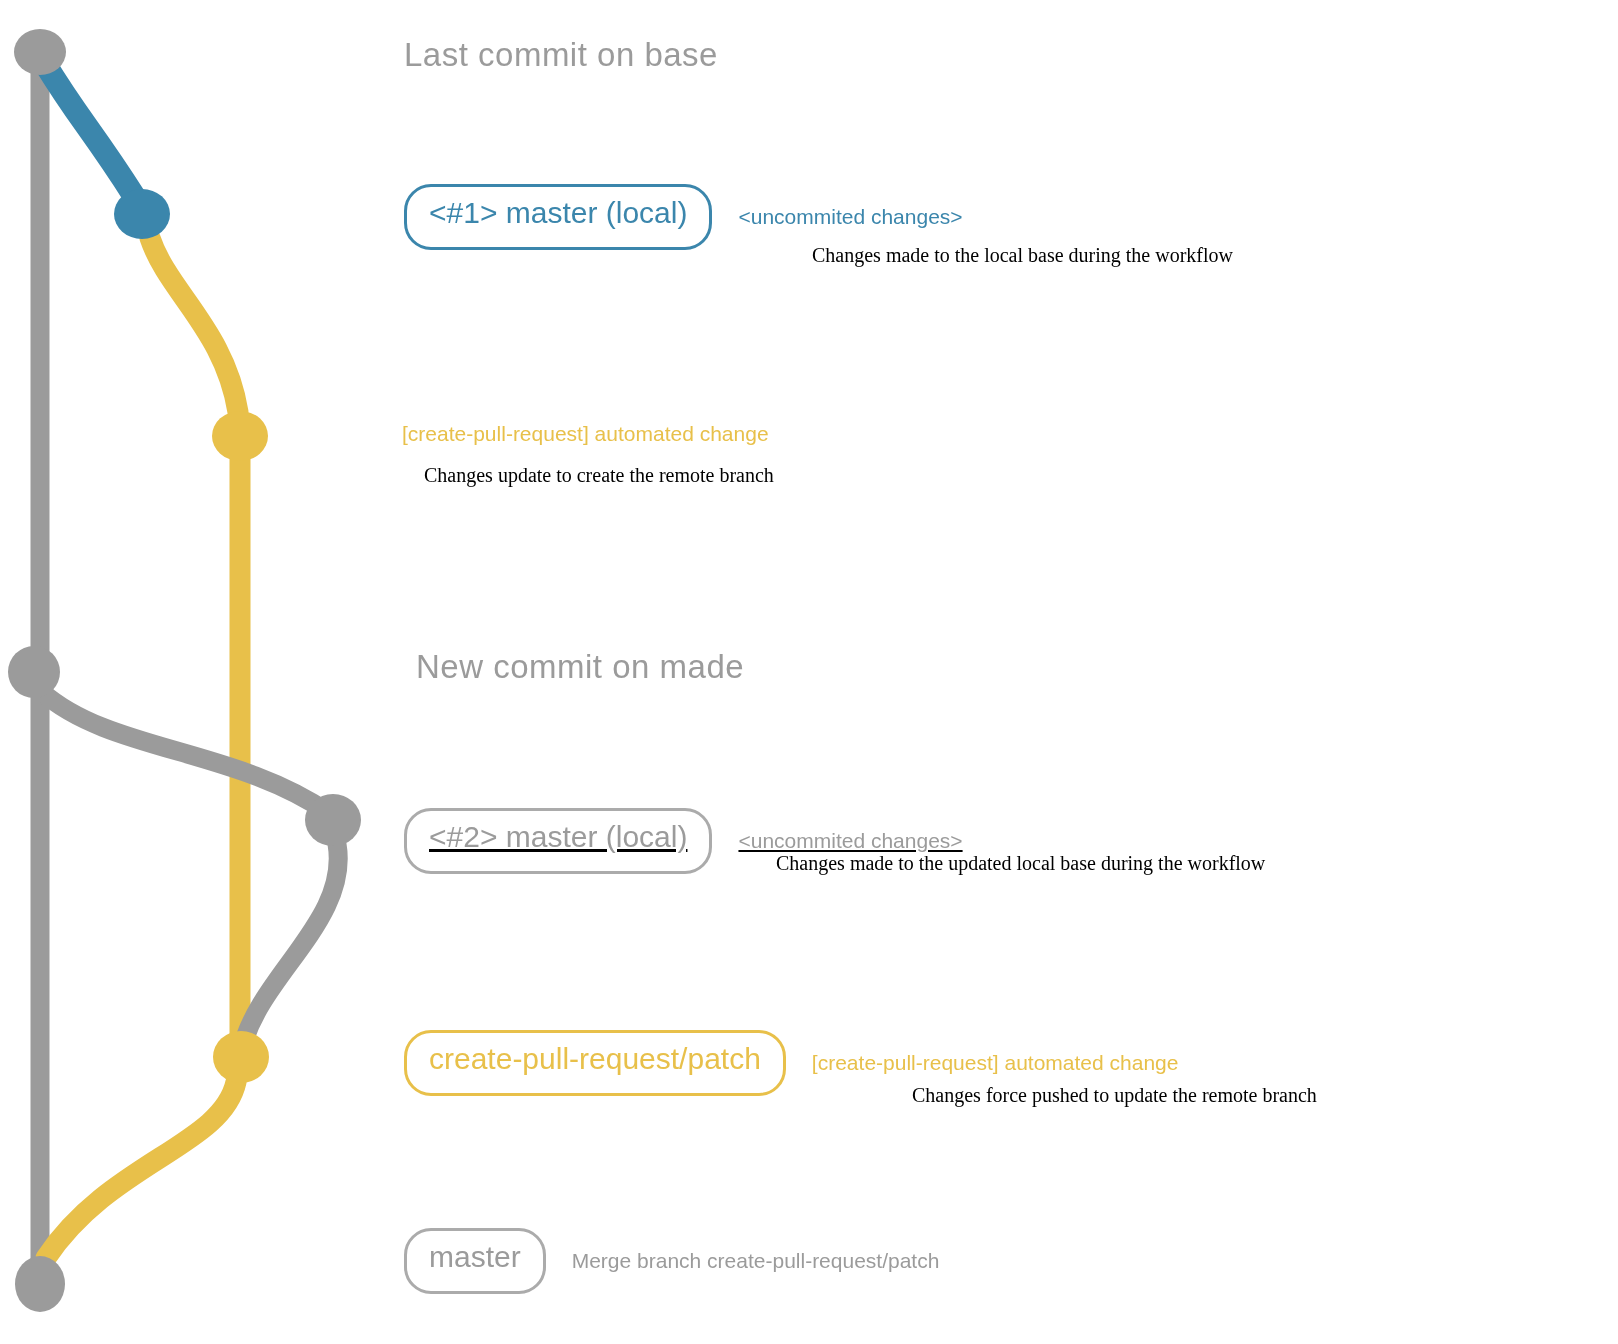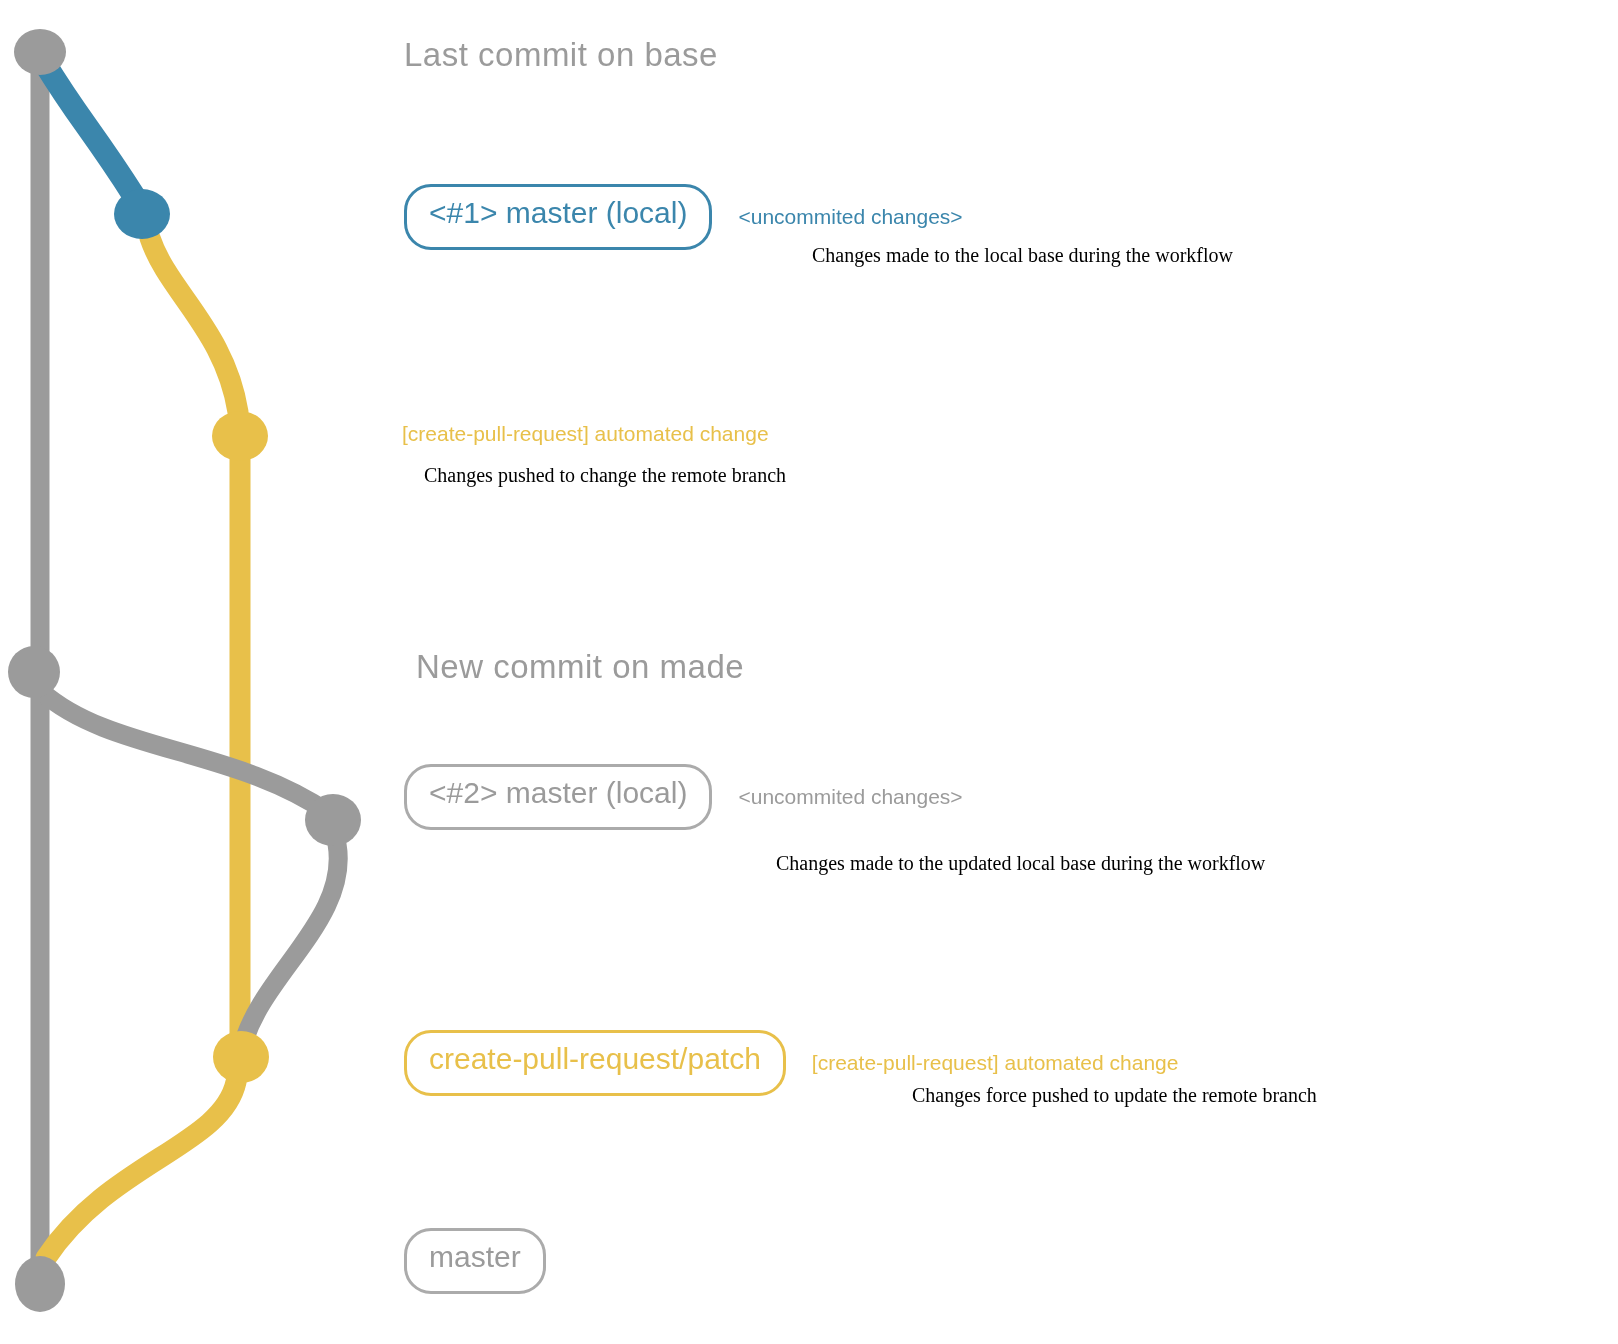--- a/index.html
+++ b/index.html
@@ -87,33 +87,34 @@
 
   <div class="abs lane-label" style="left:404px; top:36px;">Last commit on base</div>
 
   <div class="row" style="left:404px; top:184px;">
     <span class="badge b-blue">&lt;#1&gt; master (local)</span>
     <span class="heading h-blue">&lt;uncommited changes&gt;</span>
   </div>
   <div class="caption" style="left:812px; top:244px;">Changes made to the local base during the workflow</div>
 
   <div class="abs heading h-yellow" style="left:402px; top:422px;">[create-pull-request] automated change</div>
-  <div class="caption" style="left:424px; top:464px;">Changes pushed to change the remote branch</div>
+  <div class="caption" style="left:424px; top:464px;">Changes update to create the remote branch</div>
 
   <div class="abs lane-label" style="left:416px; top:648px;">New commit on made</div>
 
-  <div class="row" style="left:404px; top:764px;">
+  <div class="row" style="left:404px; top:808px;text-decoration:underline;">
     <span class="badge b-gray">&lt;#2&gt; master (local)</span>
     <span class="heading h-gray">&lt;uncommited changes&gt;</span>
   </div>
   <div class="caption" style="left:776px; top:852px;">Changes made to the updated local base during the workflow</div>
 
   <div class="row" style="left:404px; top:1030px;">
     <span class="badge b-yellow">create-pull-request/patch</span>
     <span class="heading h-yellow">[create-pull-request] automated change</span>
   </div>
   <div class="caption" style="left:912px; top:1084px;">Changes force pushed to update the remote branch</div>
 
   <div class="row" style="left:404px; top:1228px;">
     <span class="badge b-gray">master</span>
+    <span class="heading h-gray">Merge branch create-pull-request/patch</span>
   </div>
 
 </div>
 
 </body></html>

